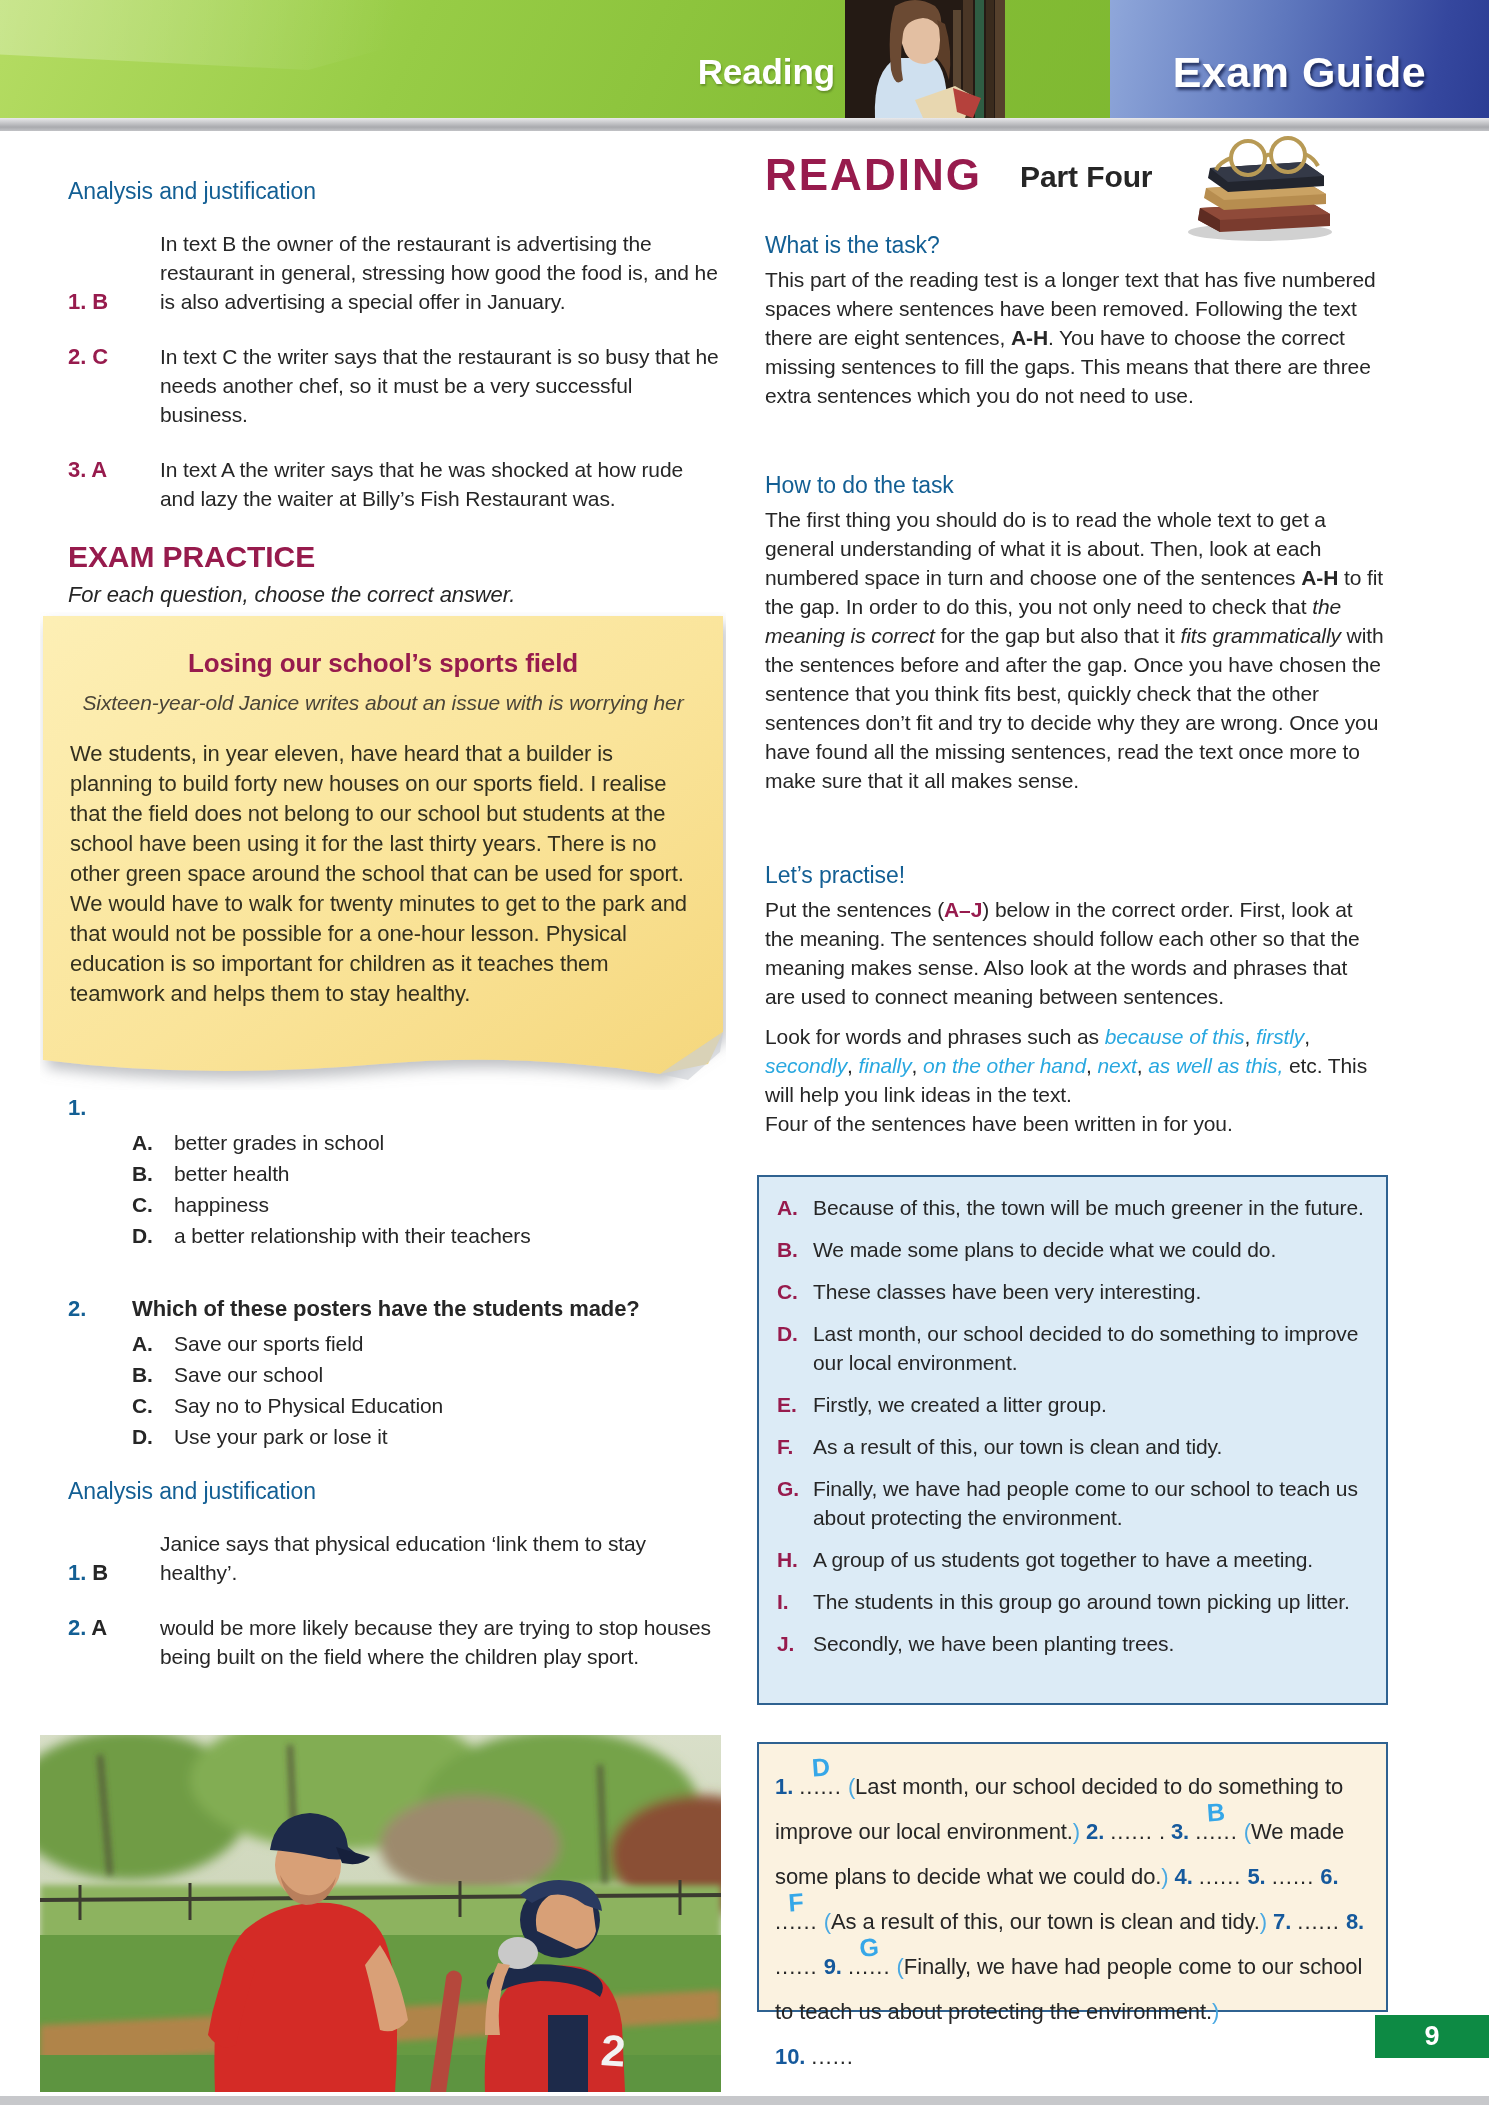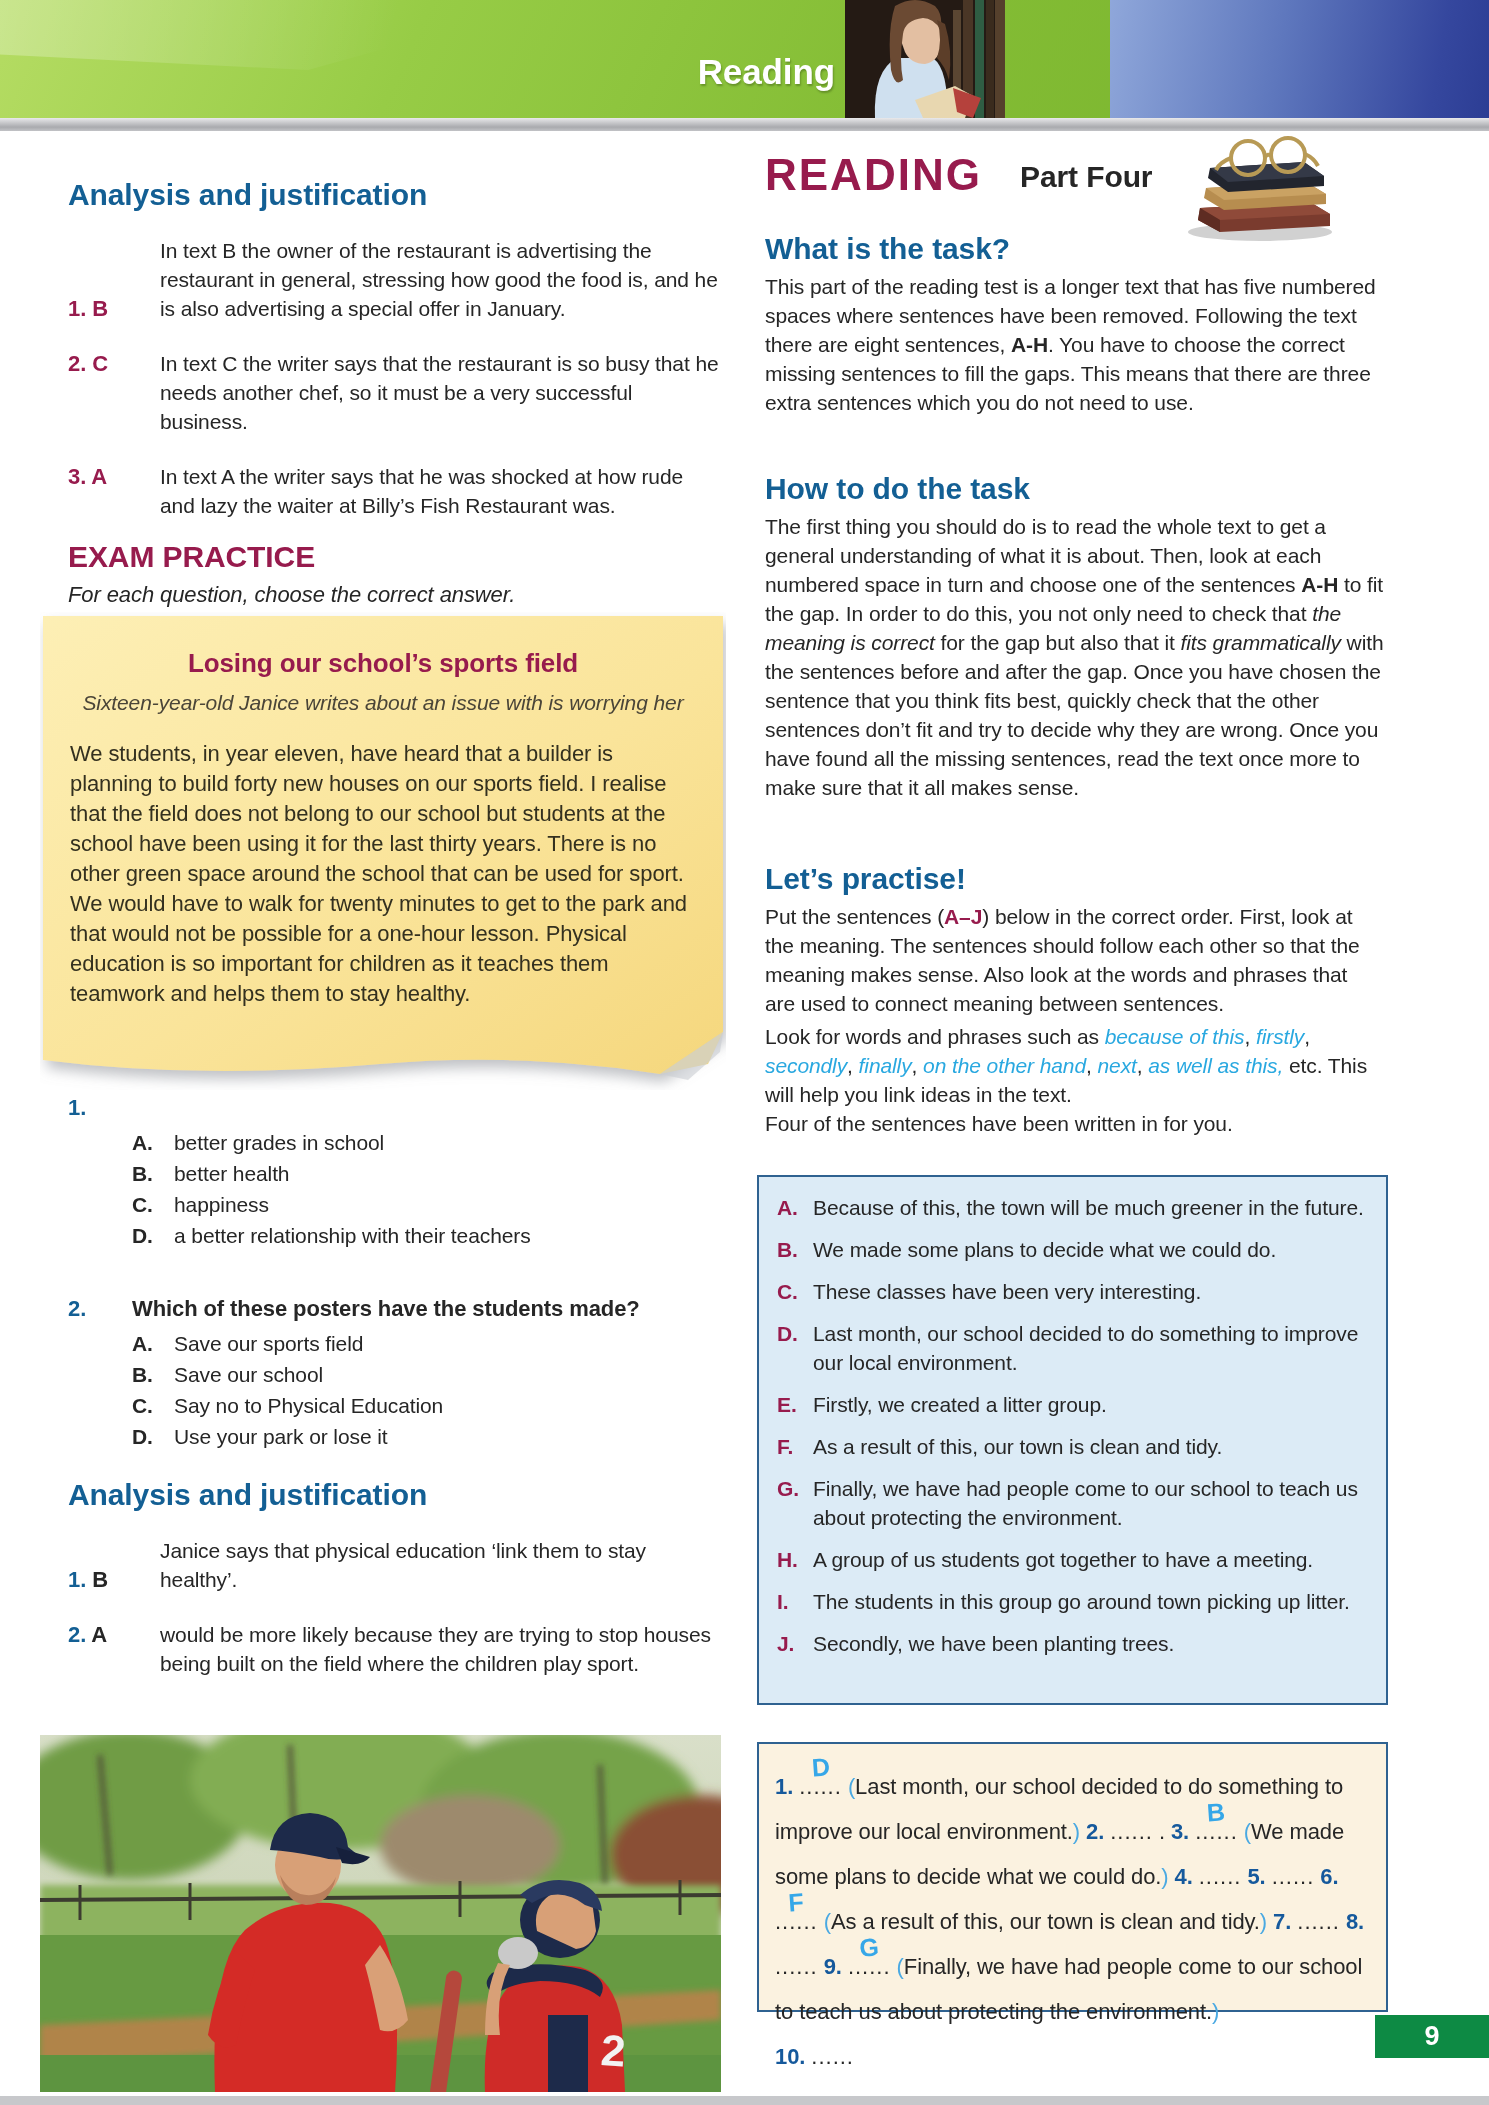--- a/index.html
+++ b/index.html
@@ -18,21 +18,21 @@
   .reading-title{position:absolute;left:560px;top:52px;width:275px;text-align:right;
           font-size:35px;font-weight:700;color:#ffffff;text-shadow:1px 2px 2px rgba(60,90,20,.45);}
   .examguide-title{position:absolute;left:1110px;top:48px;width:379px;text-align:center;
           font-size:43px;font-weight:800;color:#ffffff;letter-spacing:.5px;
           text-shadow:2px 3px 3px rgba(15,25,70,.75);}
   .header-bar{position:absolute;left:0;top:118px;width:1489px;height:13px;
           background:linear-gradient(#e9e9eb,#a9aaae 70%,#c2c3c6);}
   .footer-bar{position:absolute;left:0;top:2096px;width:1489px;height:9px;background:#c7c8cb;}
 
   
-  .h-blue{font-size:30px;font-weight:700;color:#135f94;margin:0 0 6px 0;}
+  .h-blue{font-size:23px;font-weight:400;color:#135f94;margin:0 0 6px 0;}
   .body-text{font-size:21px;line-height:29px;color:#262626;margin:0;}
   .b{font-weight:700;} .i{font-style:italic;}
   .mr{color:#971b4d;} .cy{color:#29a8e0;margin-top:8px;}
 
   
   .aj-block{position:absolute;left:68px;width:655px;}
   .aj-item{display:flex;margin-top:26px;}
   .aj-item:first-of-type{margin-top:24px;align-items:flex-end;}
   .aj-label{flex:none;width:92px;font-size:22px;font-weight:700;color:#971b4d;line-height:29px;}
   .aj-label .num-blue{color:#135f94;} .aj-label .let-dark{color:#262626;}
@@ -106,20 +106,21 @@
         <path d="M30 118 Q28 70 52 58 L88 58 Q104 70 102 118 Z" fill="#cfe0ef"></path>
         <path d="M56 10 Q78 0 92 16 Q100 28 96 48 Q92 62 80 64 Q66 64 60 52 Q52 34 56 10Z" fill="#e3bfa2"></path>
         <path d="M50 6 Q70 -6 90 6 Q98 14 96 30 Q88 18 78 18 Q60 20 58 34 Q54 60 58 80 Q50 88 46 70 Q42 30 50 6Z" fill="#6b4a33"></path>
         <path d="M92 20 Q98 40 92 58 Q100 66 104 80 Q108 50 100 24 Z" fill="#5c3e29"></path>
         <path d="M70 100 L110 86 L128 96 L120 118 L78 118 Z" fill="#e8d7b0"></path>
         <path d="M108 88 L136 98 L128 118 L112 112 Z" fill="#b5413c"></path>
       </svg>
     </div>
     <div class="header-blue"></div>
     <div class="reading-title">Reading</div>
+    <div class="examguide-title">Exam Guide</div>
   </div>
   <div class="header-bar"></div>
 
   <div class="aj-block" style="top:178px;">
     <h3 class="h-blue">Analysis and justification</h3>
     <div>
 
         <div class="aj-item">
           <span class="aj-label">1. B</span>
           <span class="aj-text">In text B the owner of the restaurant is advertising the restaurant in general, stressing how good the food is, and he is also advertising a special offer in January.</span>

